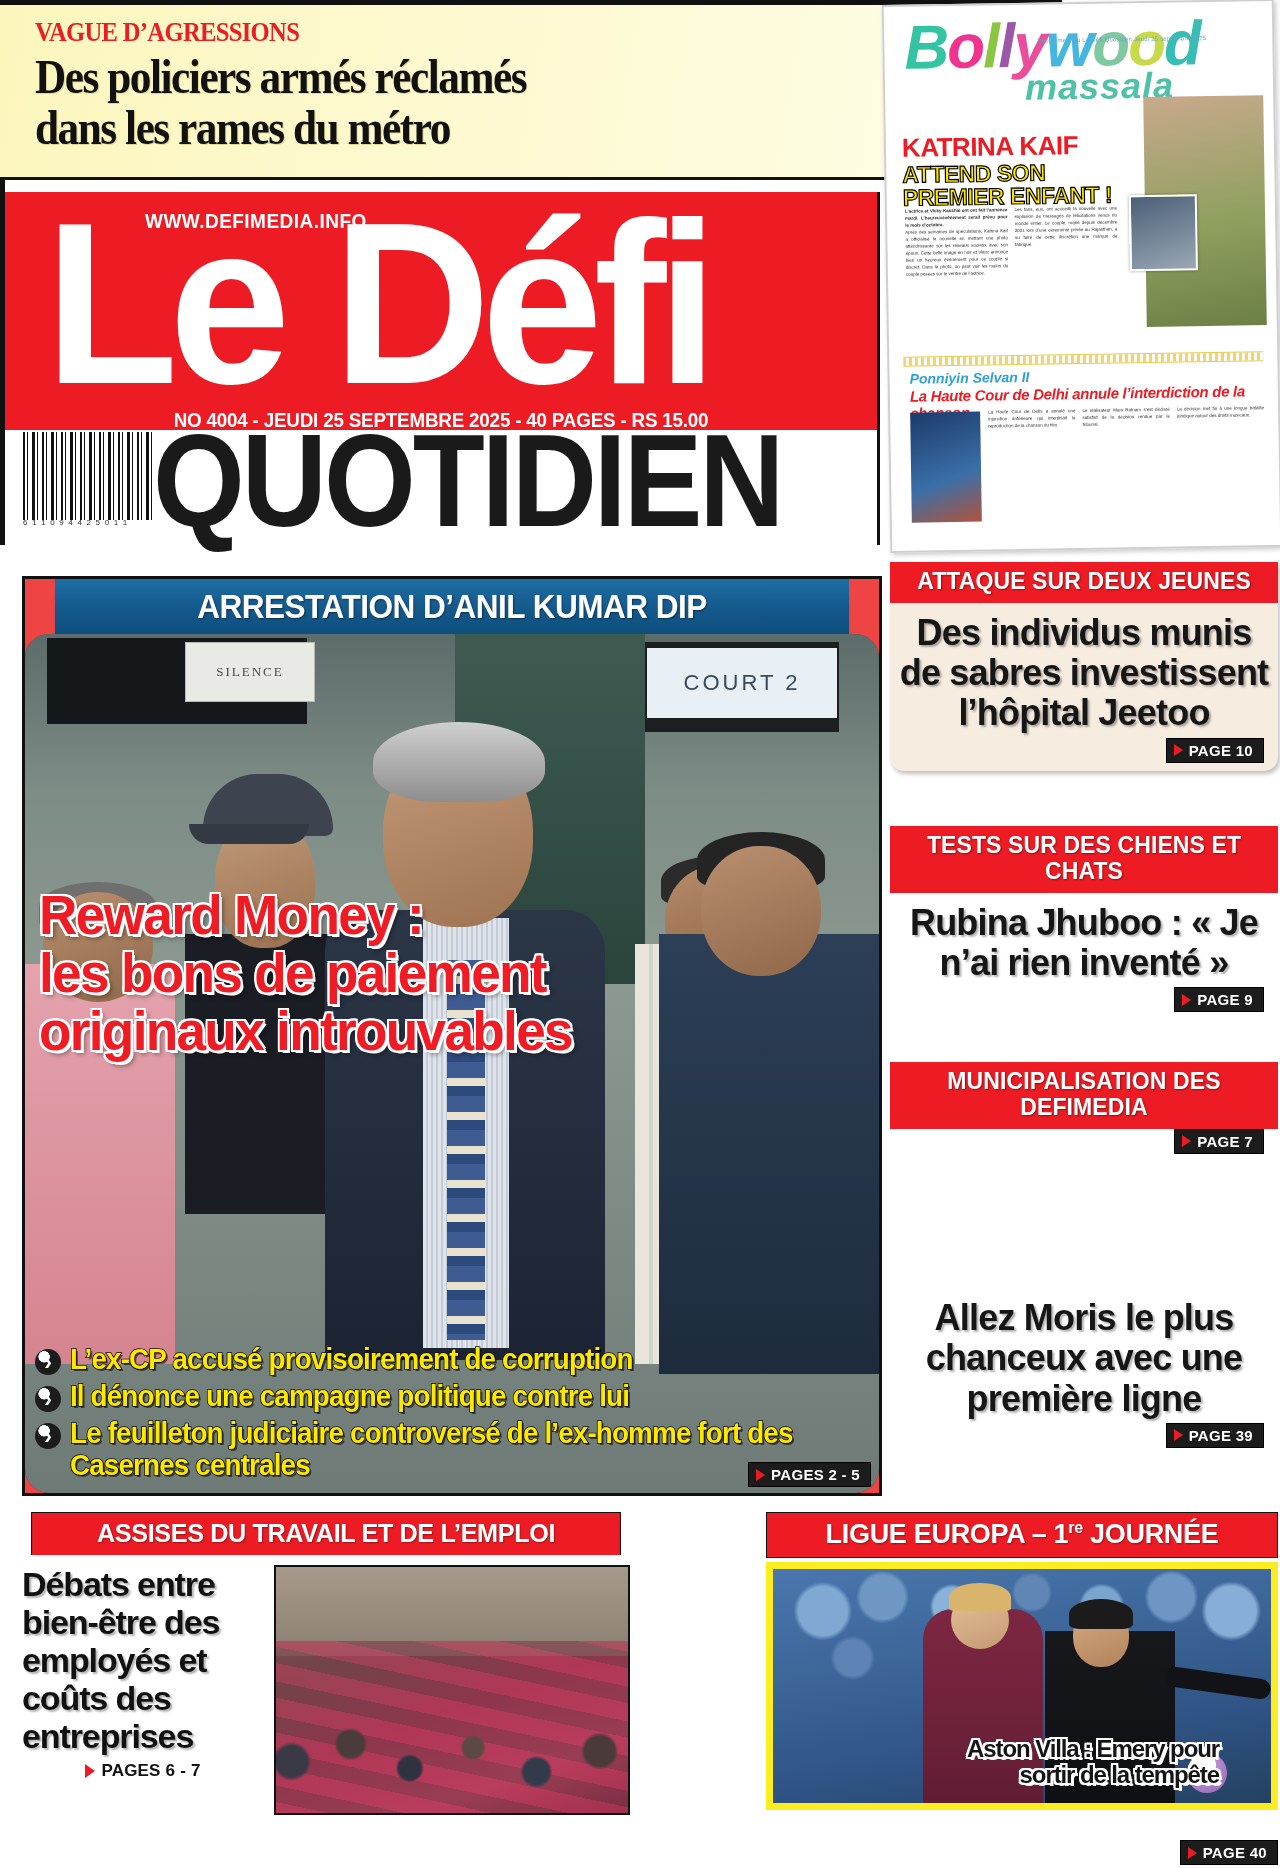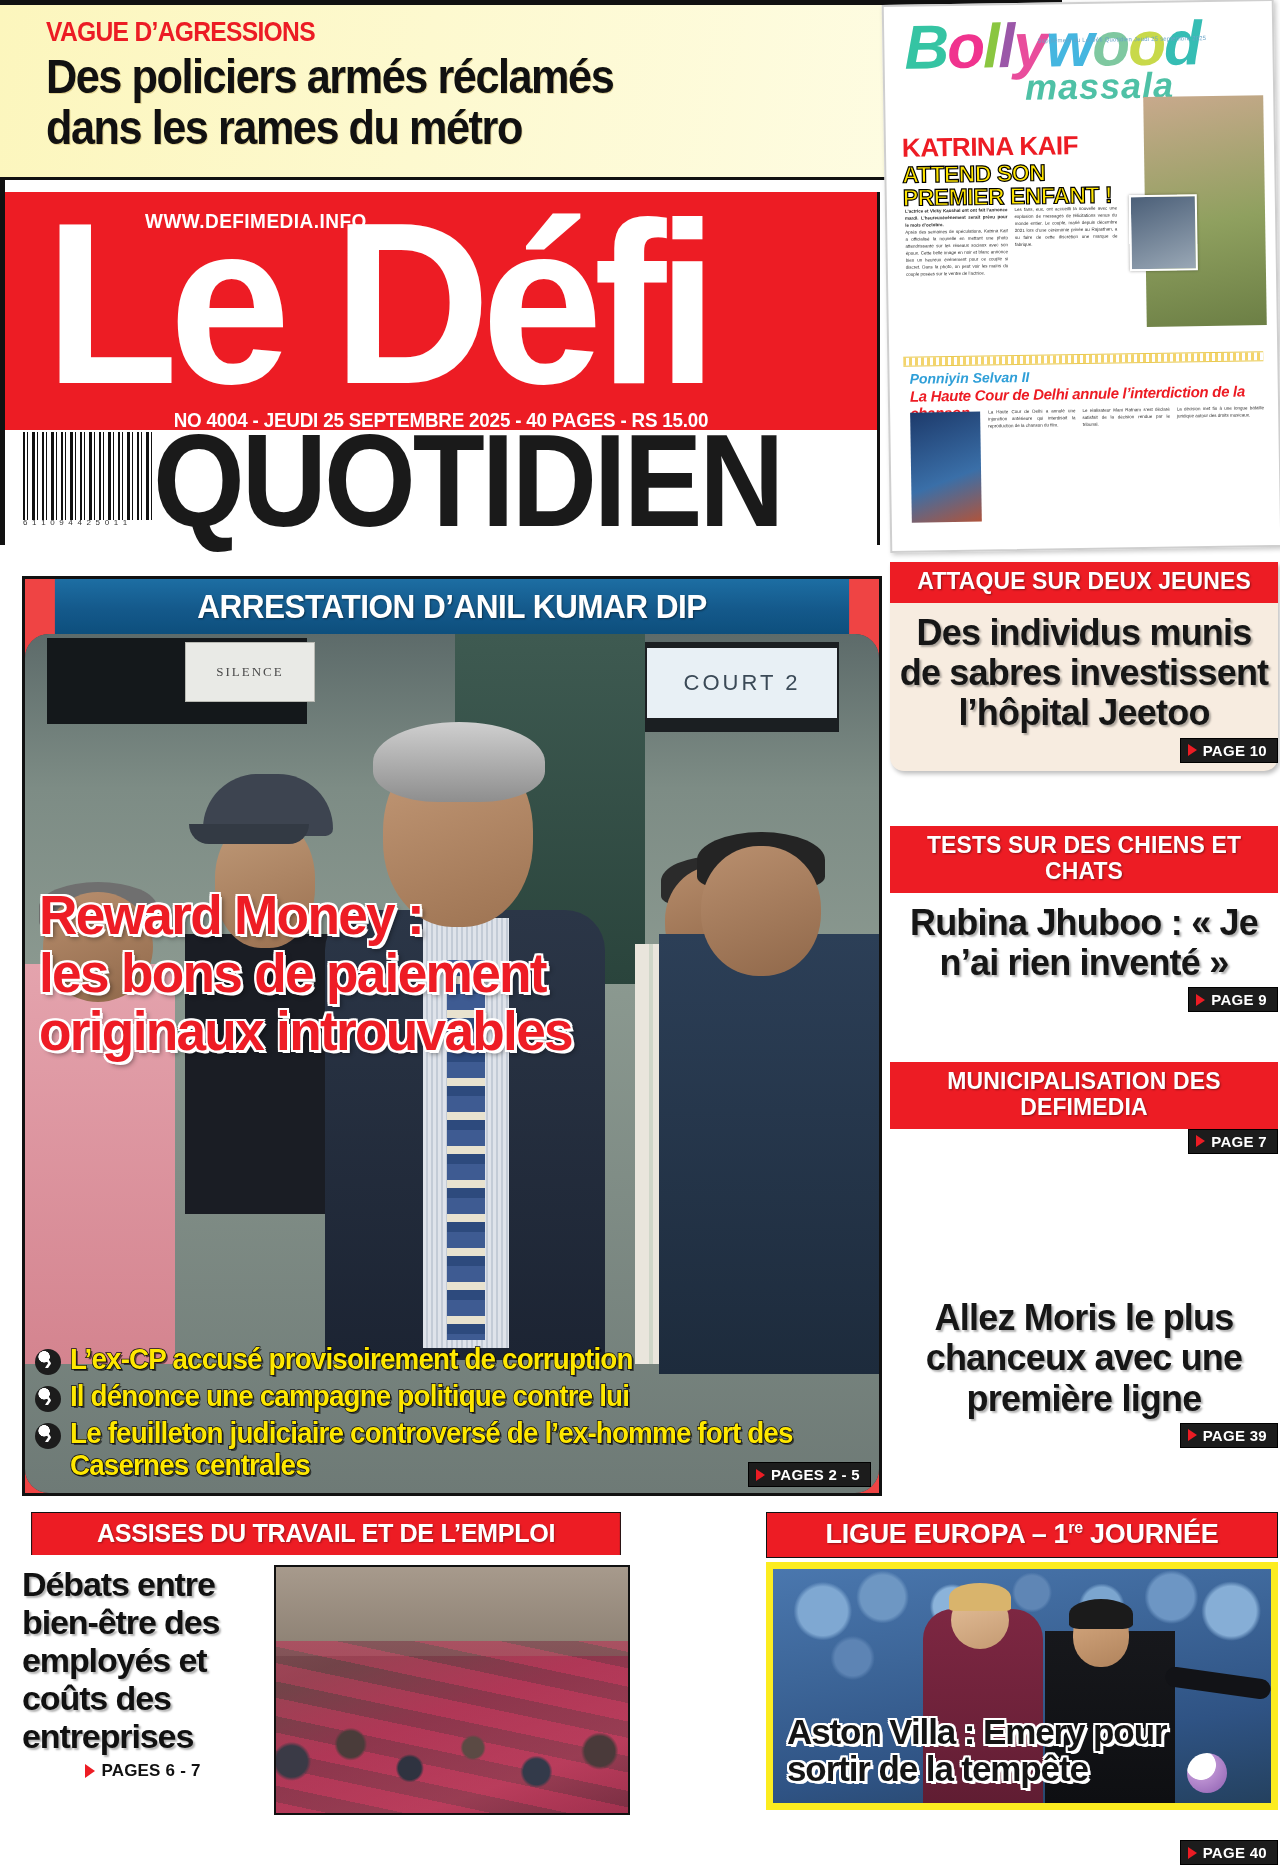--- a/index.html
+++ b/index.html
@@ -11,21 +11,22 @@
     position:relative;
   }
   .page { width:1280px; height:1868px; position:relative; background:#fff; }
 
   
   .top-strip {
     position:absolute; left:0; top:0; width:1062px; height:180px;
     background:linear-gradient(100deg,#fcf6bd 0%,#fdf9cf 40%,#fefde8 100%);
     border-top:5px solid #111;
     border-bottom:3px solid #111;
-    padding:12px 20px 0 46px;
+    padding:12px 20px 0 35px;
+    font-family:Liberation Serif, serif;
   }
   .top-kicker {
     color:#ec1c24; font-size:28px; font-weight:900;
     letter-spacing:-0.8px; font-stretch:condensed;
     transform:scaleX(0.88); transform-origin:left center;
     line-height:1.05;
   }
   .top-head {
     margin-top:6px; color:#111; font-size:48px; font-weight:900;
     line-height:1.06; letter-spacing:-1.6px;
@@ -295,21 +296,21 @@
     text-align:center; padding:6px 6px 7px; letter-spacing:0.1px;
     line-height:1.12;
     text-shadow:1px 1px 2px rgba(0,0,0,.4);
     border:1px solid #ed1c24;
   }
   .side-head {
     color:#161616; font-size:36px; font-weight:900; text-align:center;
     line-height:1.12; letter-spacing:-0.8px; padding:10px 6px 4px;
     text-shadow:2px 2px 2px rgba(0,0,0,.3);
   }
-  .side-badge-row { display:flex; justify-content:flex-end; padding-right:0; }
+  .side-badge-row { display:flex; justify-content:flex-end; padding-right:14px; }
 
   .side1 { top:562px; }
   .side1-card {
     background:#f7ece0; border-radius:0 0 14px 14px;
     box-shadow:2px 3px 4px rgba(0,0,0,.25); padding-bottom:8px;
   }
   .side2 { top:826px; }
   .side3 { top:1062px; }
   .side4 { top:1288px; }
 
@@ -422,26 +423,27 @@
   .br-coach-arm {
     position:absolute; left:392px; top:104px; width:106px; height:20px;
     background:#121317; border-radius:10px; transform:rotate(8deg);
   }
   .br-ball {
     position:absolute; right:44px; bottom:10px; width:40px; height:40px;
     border-radius:50%; background:radial-gradient(circle at 35% 30%,#fff 0 38%,#b98ed0 40%,#8d5fb0 100%);
   }
   .br-head {
     position:absolute; left:14px; bottom:16px; right:52px;
-    color:#151515; font-size:35px; font-weight:900; line-height:1.06;
+    color:#151515; font-size:24px; font-weight:900; line-height:1.06;
     letter-spacing:-1.1px;
     text-shadow:
        2px 0 0 #fff,-2px 0 0 #fff,0 2px 0 #fff,0 -2px 0 #fff,
        2px 2px 0 #fff,-2px 2px 0 #fff,2px -2px 0 #fff,-2px -2px 0 #fff,
        3px 3px 0 #fff;
+    text-align: right;
   }
   .br .pagebadge { position:absolute; right:0; bottom:-1px; }
   .edge-left { position:absolute; left:0; top:0; width:5px; height:545px; background:#111; }
 </style>
 </head>
 <body>
 
 <div class="page">
 
   <div class="edge-left"></div>

